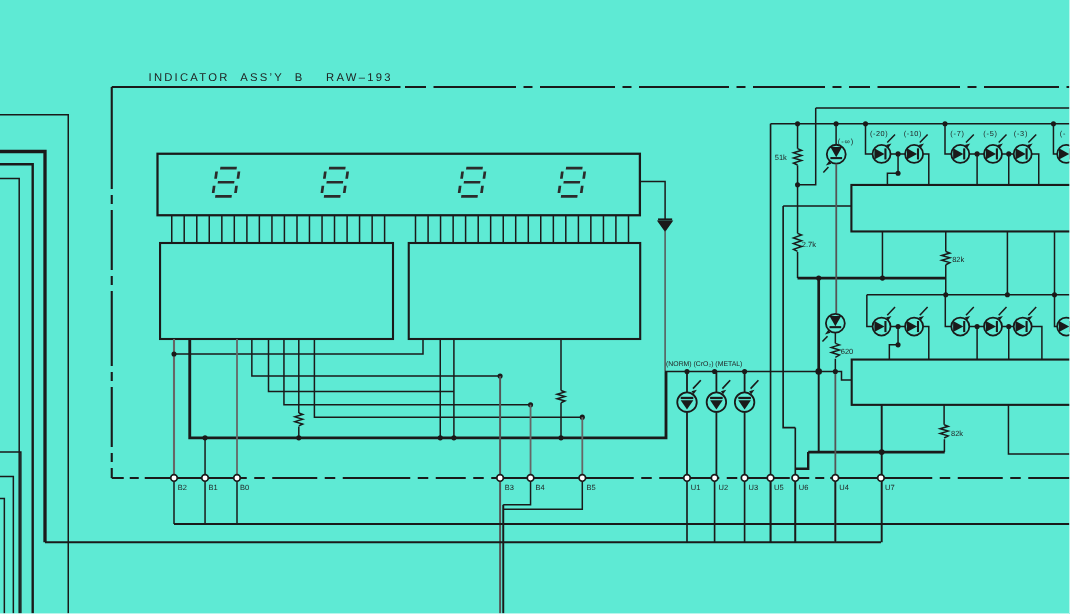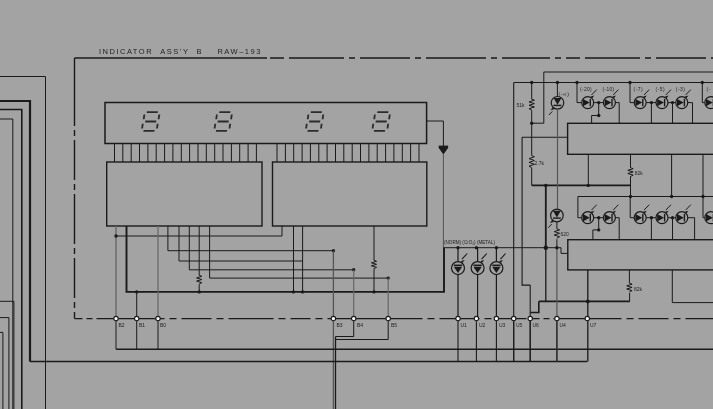--- a/index.html
+++ b/index.html
@@ -1,16 +1,16 @@
 <!DOCTYPE html>
 <html><head>
 <meta charset="utf-8">
 <style>
 html,body{margin:0;padding:0;background:#ffffff;}
-#page{width:713px;height:409px;position:relative;background:#a3a3a3;overflow:hidden;}
+#page{width:713px;height:409px;position:relative;background:#5eead4;overflow:hidden;}
 svg{position:absolute;top:0;left:0;}
 text{font-family:"Liberation Sans",sans-serif;fill:#1f1f1f;stroke:none !important;}
 </style>
 </head>
 <body>
 <div id="page">
 <svg width="713" height="409" viewBox="0 0 713 409">
 <g fill="none" stroke="#1a1a1a" stroke-width="1" stroke-linecap="butt">
 
 <text x="99" y="54.3" font-size="7.5" letter-spacing="1.5">INDICATOR&nbsp;&nbsp;ASS’Y&nbsp;&nbsp;B&nbsp;&nbsp;&nbsp;&nbsp;RAW–193</text>

